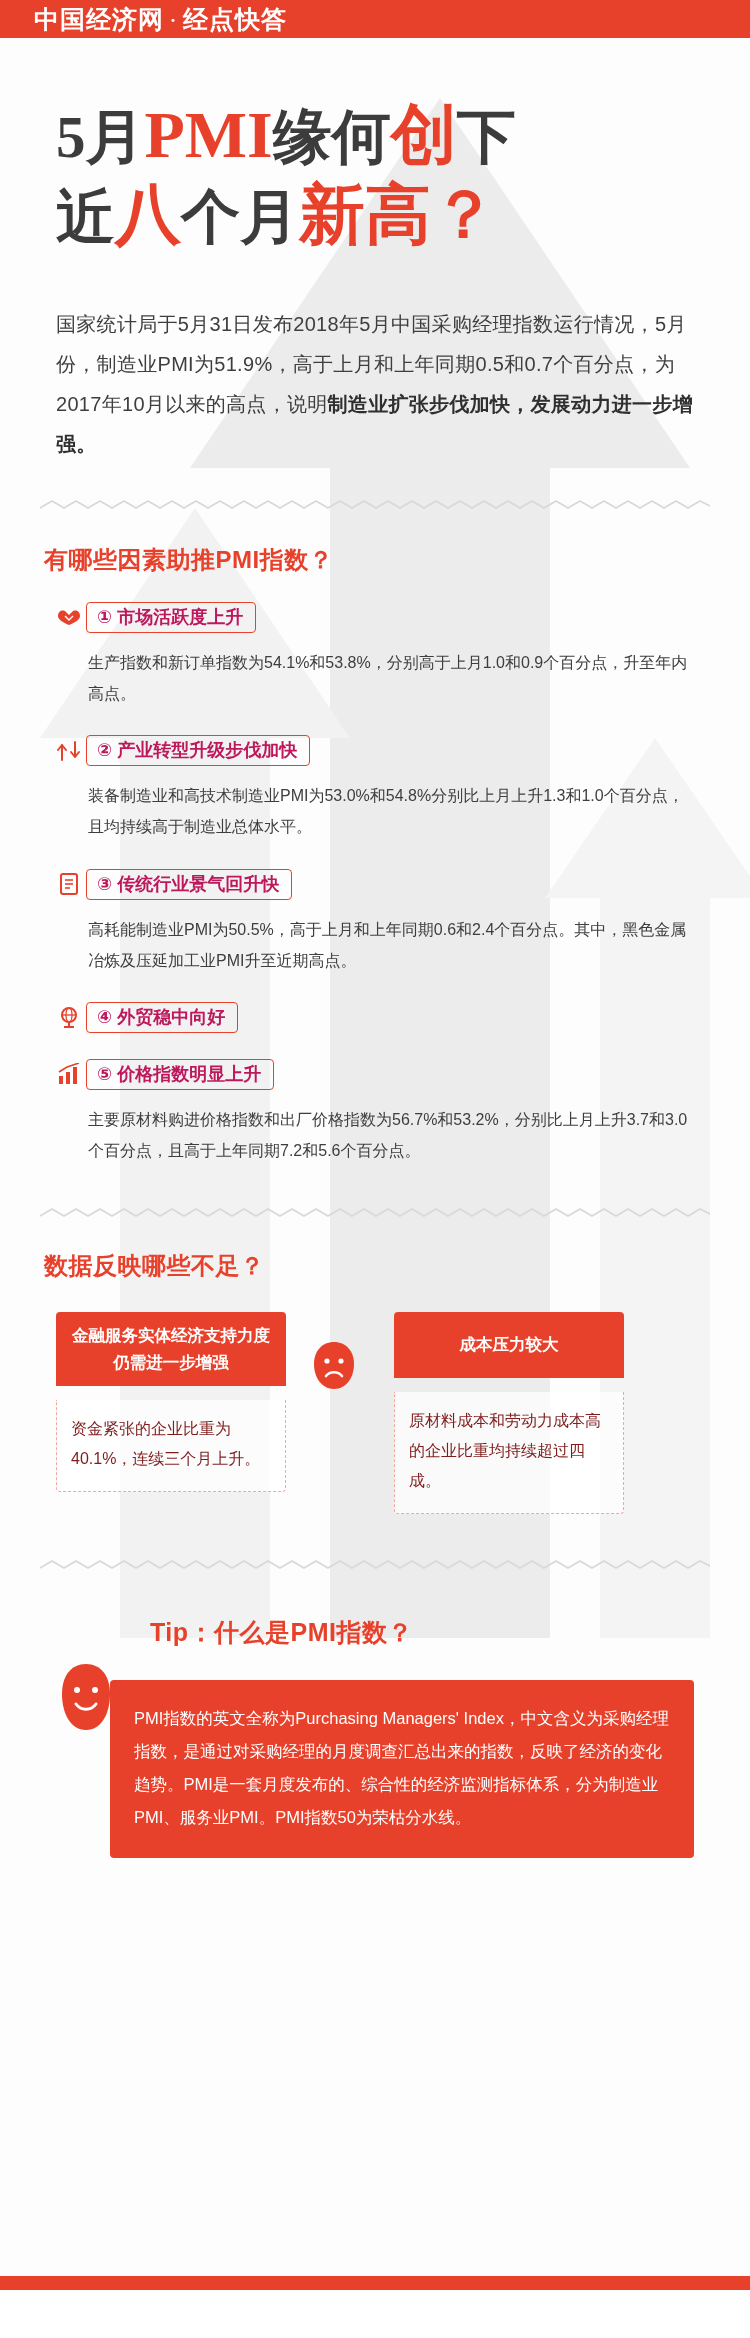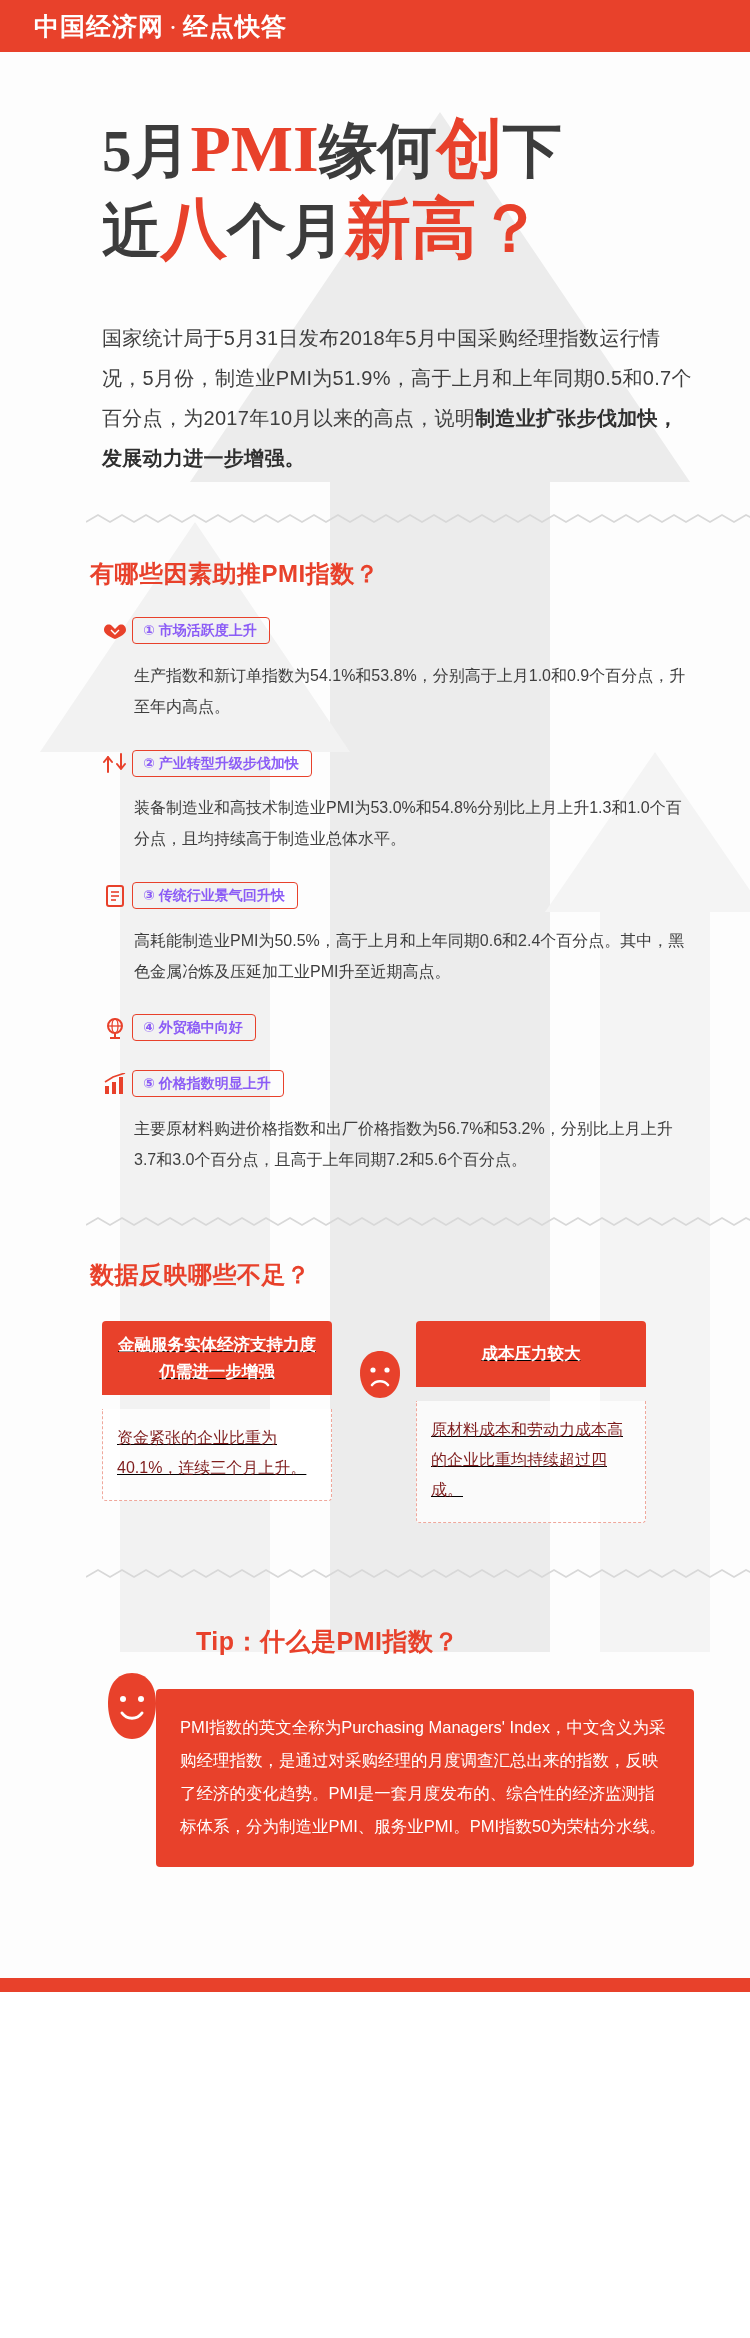--- a/index.html
+++ b/index.html
@@ -5,45 +5,44 @@
   * { box-sizing: border-box; margin: 0; padding: 0; }
   html, body {
     width: 750px;
     background: #ffffff;
     font-family: "Liberation Sans", "DejaVu Sans", sans-serif;
   }
   body { width: 750px; height: 2338px; position: relative; overflow: hidden; }
 
   
   .topbar {
-    height: 52px;
+    height: 38px;
     background: #e8412b;
     display: flex;
     align-items: center;
     padding-left: 34px;
     position: relative;
     z-index: 5;
   }
   .topbar .logo {
     color: #ffffff;
     font-size: 25px;
     font-weight: bold;
     letter-spacing: 1px;
     font-family: "Liberation Serif", "DejaVu Serif", serif;
   }
   .topbar .dot { font-size: 18px; margin: 0 6px; vertical-align: middle; }
 
   
   .page {
     position: relative;
     width: 750px;
-    height: 1940px;
+    height: 2252px;
     background: #fdfdfd;
     overflow: hidden;
-    padding-left: 46px;
   }
   
   .bg-arrow {
     position: absolute;
     left: 0; top: 0;
     width: 750px; height: 1600px;
     z-index: 0;
     opacity: 1;
   }
 
@@ -99,41 +98,40 @@
   }
   .item-icon {
     width: 34px; height: 30px;
     display: flex; align-items: center; justify-content: center;
     color: #e8412b;
     flex: 0 0 34px;
   }
   .item-title {
     border: 1.4px solid #e8412b;
     border-radius: 4px;
-    color: #8b5cf6;
-    font-size: 14px;
+    color: #be185d;
+    font-size: 18px;
     font-weight: bold;
     padding: 5px 12px 6px 10px;
     line-height: 1;
     white-space: nowrap;
   }
   .item-body {
     margin: 14px 56px 0 88px;
     font-size: 16px;
     line-height: 1.95;
     color: #3e3e3e;
   }
 
   
   .cards {
     position: relative;
     margin: 30px 56px 0 56px;
     display: flex;
-    gap: 84px;
-    text-decoration: underline;
+    gap: 108px;
   }
   .card { width: 230px; position: relative; }
   .card-head {
     background: #e8412b;
     color: #fff;
     font-size: 16.5px;
     font-weight: bold;
     line-height: 1.6;
     padding: 10px 14px 11px 14px;
     border-radius: 4px 4px 0 0;

